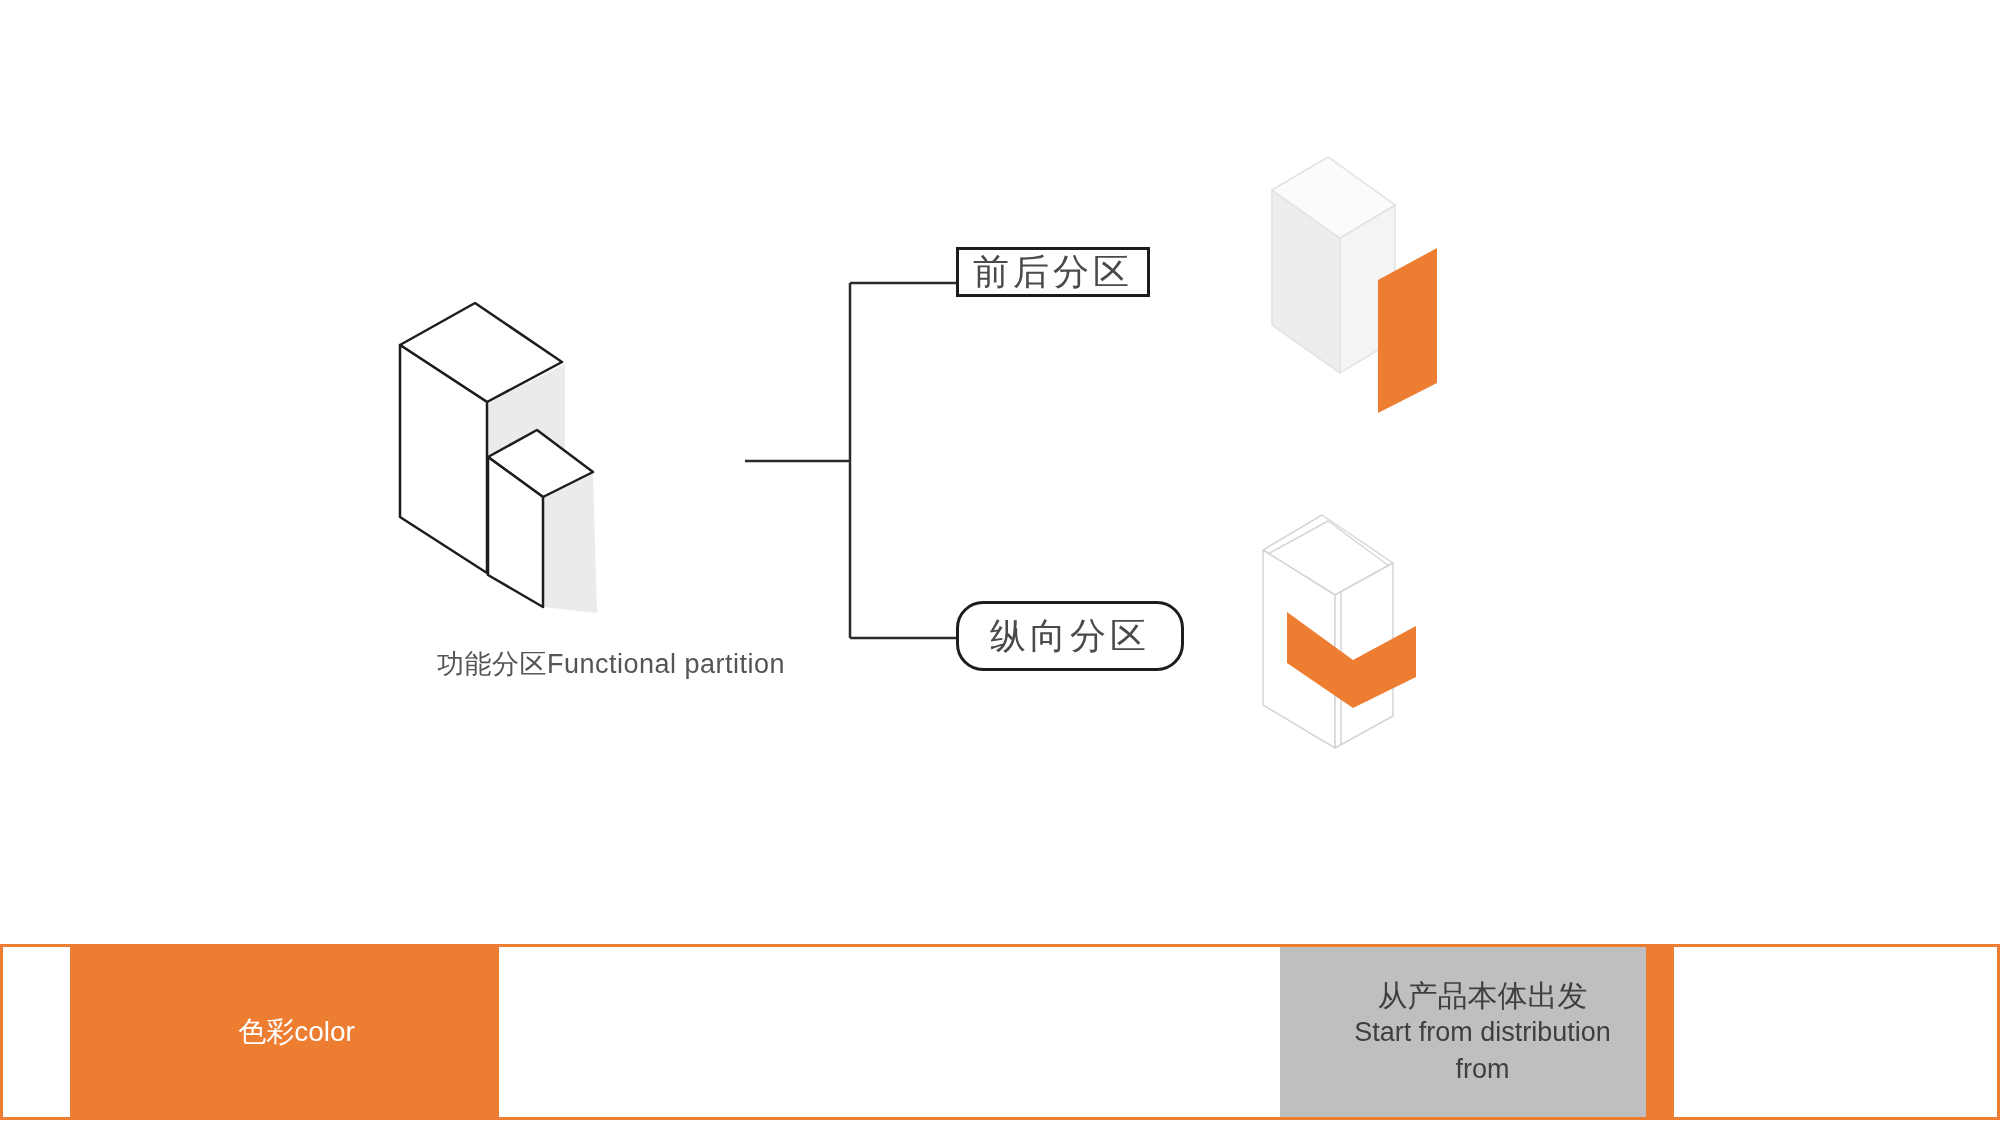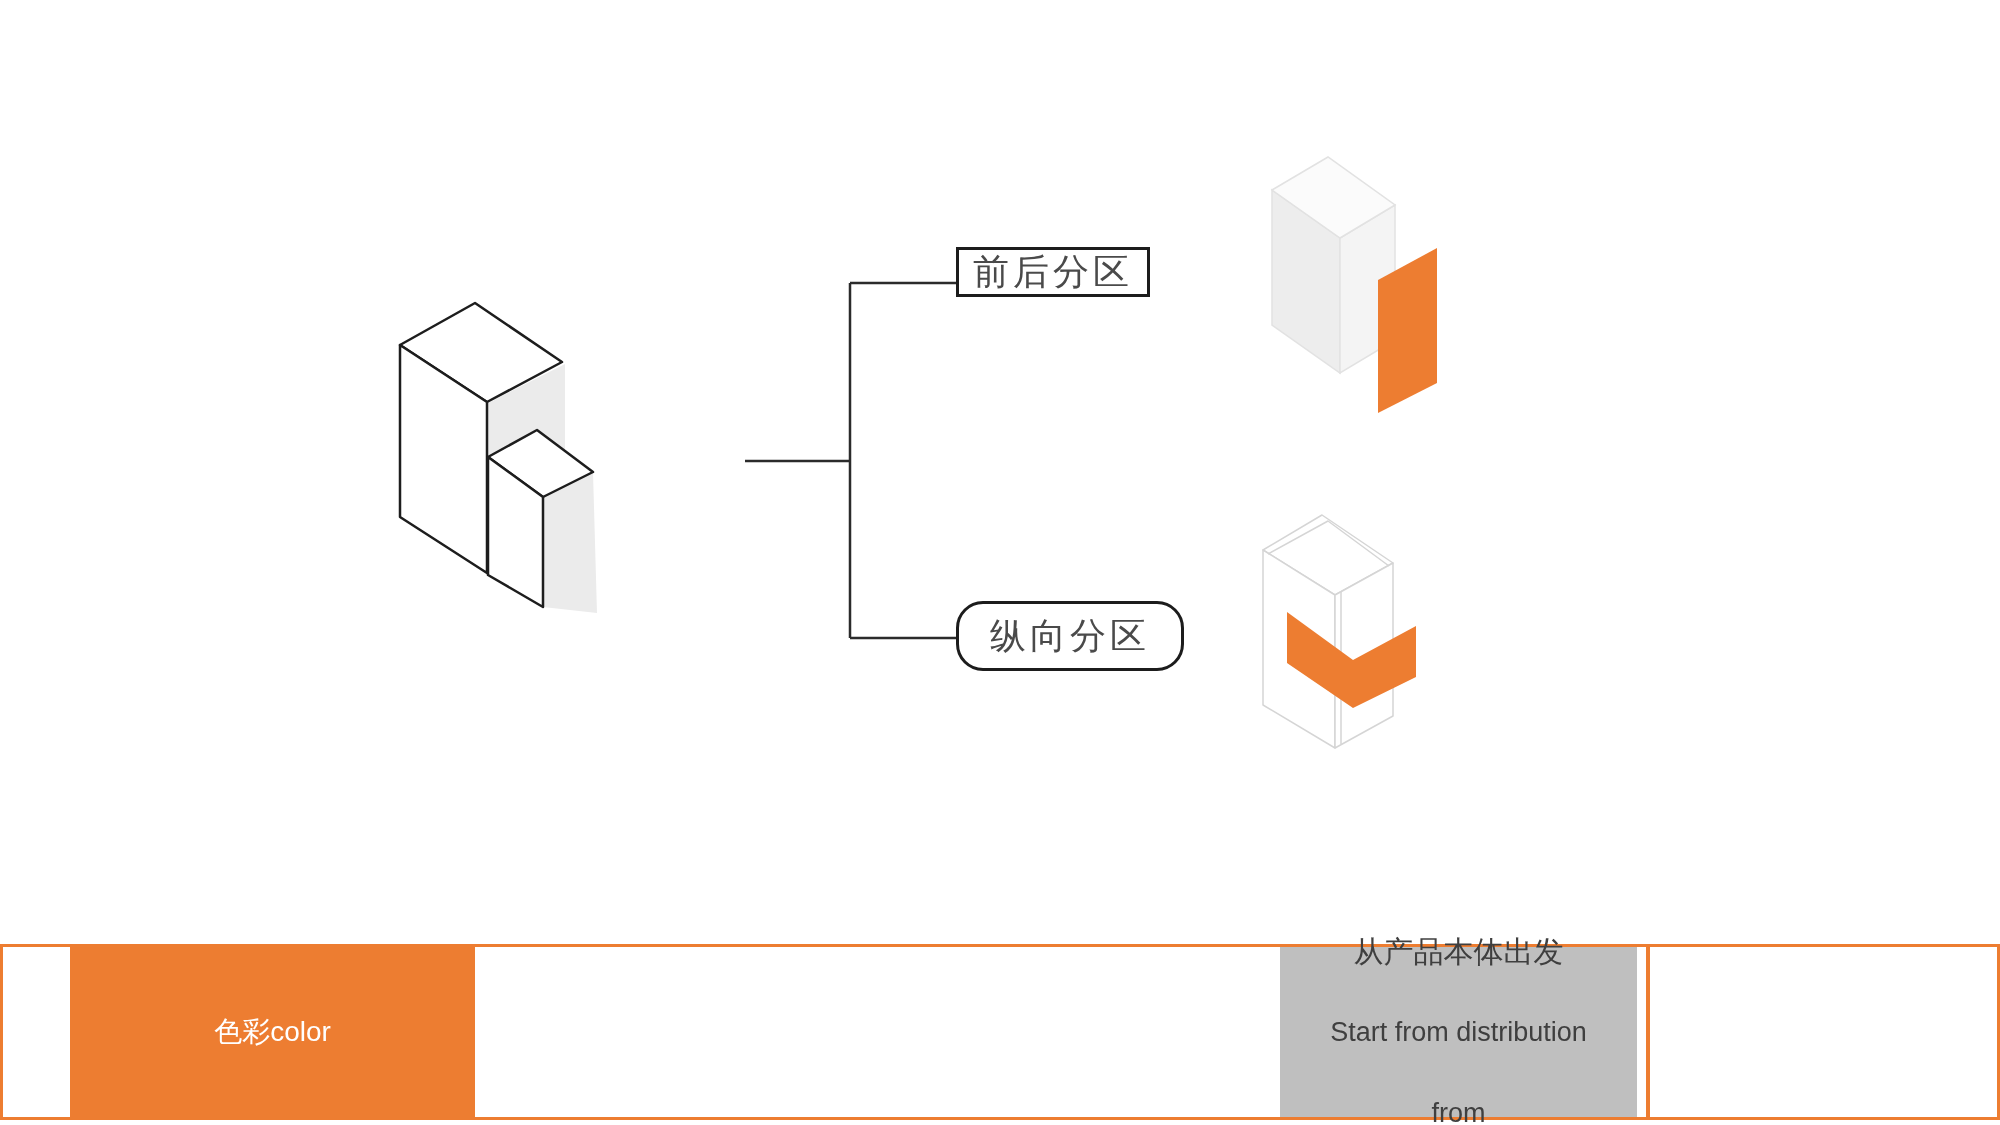--- a/index.html
+++ b/index.html
@@ -18,33 +18,33 @@
     font-size:36px;color:#4a4a4a;letter-spacing:4px;box-sizing:border-box;
   }
   .branch-box.top{left:956px;top:247px;width:194px;height:50px;}
   .branch-box.bottom{left:956px;top:601px;width:228px;height:70px;border-radius:27px;}
 
   
   .footer-bar{
     position:absolute;left:0;top:944px;width:2000px;height:176px;
     background:#ffffff;border:3px solid #ED7D31;box-sizing:border-box;
   }
-  .footer-bar > *{position:absolute;top:0;bottom:0;}
+  .footer-bar > *{position:absolute;top:0;bottom:0;padding-left:24px;}
   .color-block{
     left:67px;width:405px;background:#ED7D31;
     display:flex;align-items:center;justify-content:center;
     color:#ffffff;font-size:28px;
   }
   .gray-card{
     left:1277px;width:357px;background:#BFBFBF;
     display:flex;flex-direction:column;align-items:center;justify-content:center;
     color:#3f3f3f;text-align:center;line-height:37px;
   }
   .gray-card .zh{font-size:30px;}
-  .gray-card .en{font-size:27px;margin-top:44px;}
+  .gray-card .en{font-size:27px;}
   .divider{left:1643px;width:4px;background:#ED7D31;}
   .right-card{
     left:1647px;width:347px;background:#ffffff;
     display:flex;flex-direction:column;align-items:center;justify-content:center;
     color:#3f3f3f;text-align:center;line-height:35px;
   }
   .right-card .zh{font-size:30px;}
   .right-card .en{font-size:27px;}
 </style>
 </head>
@@ -82,20 +82,21 @@
         <polygon points="1263,550 1322,515 1393,563 1335,595"></polygon>
         <polygon points="1263,550 1335,595 1335,748 1263,705"></polygon>
         <polygon points="1335,595 1393,563 1393,716 1335,748"></polygon>
         <path d="M1341,592 V744" fill="none"></path>
         <path d="M1268,554 L1328,521 L1389,566" fill="none"></path>
       </g>
       <polygon points="1287,612 1353,660 1416,626 1416,677 1353,708 1287,663" fill="#ED7D31"></polygon>
     </g>
   </svg>
 
+  <div class="root-label">功能分区Functional partition</div>
 
   <div class="branch-box top">
     <span>前后分区</span>
   </div>
 
   <div class="branch-box bottom">
     <span>纵向分区</span>
   </div>
 
   <div class="footer-bar">

